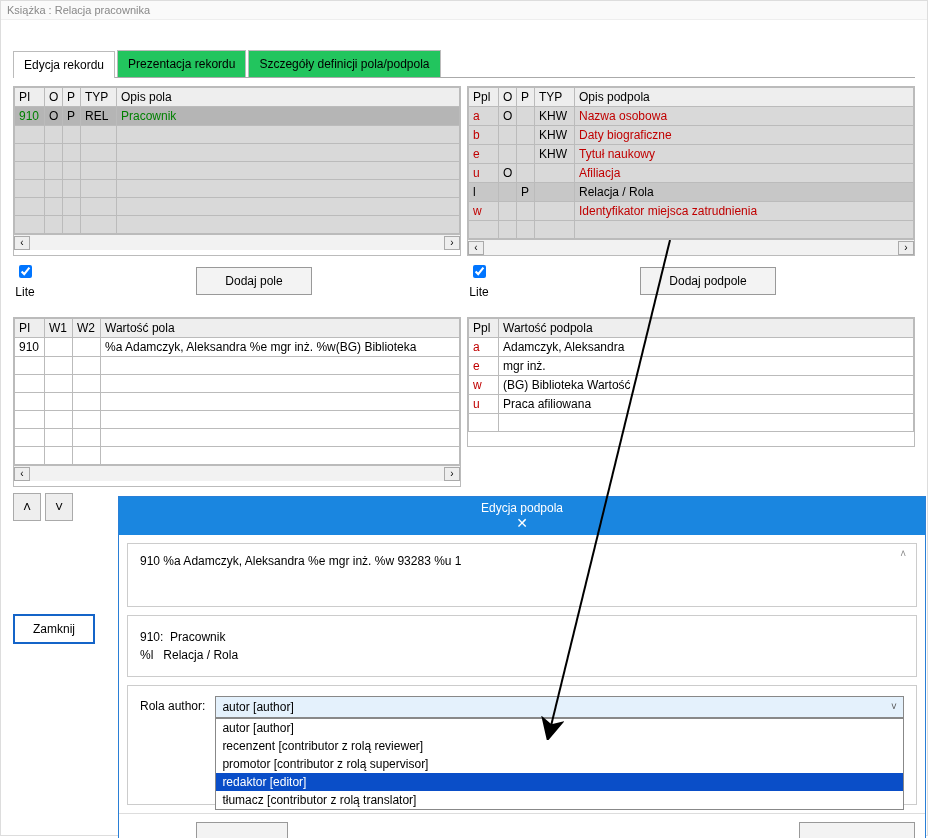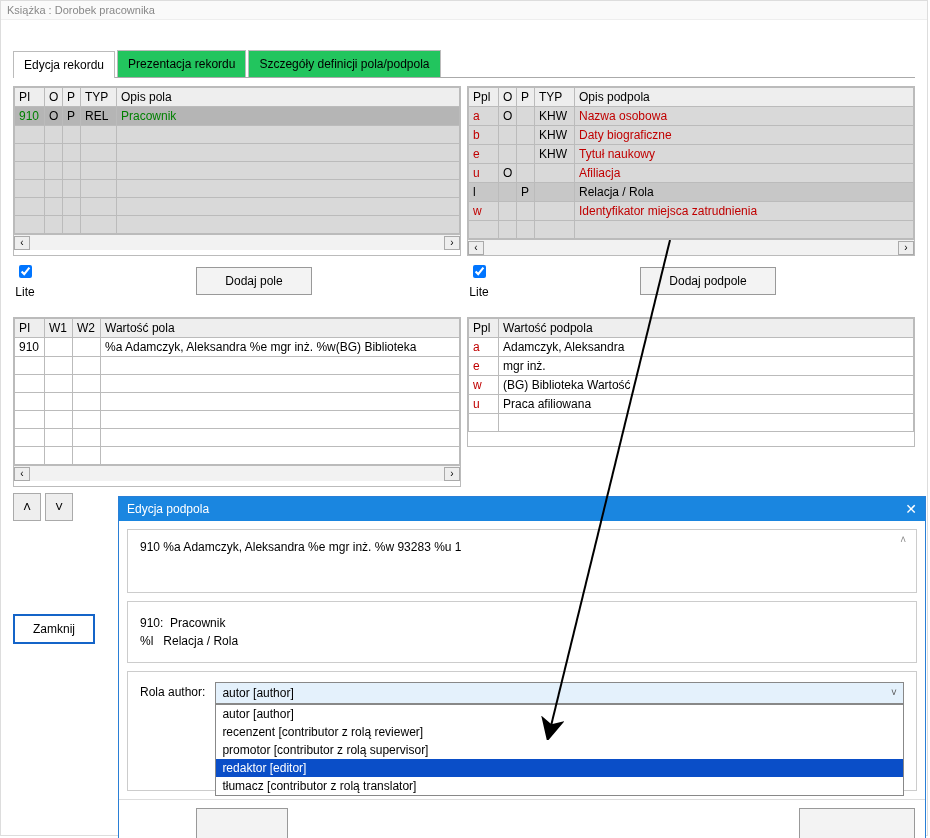--- a/index.html
+++ b/index.html
@@ -154,20 +154,21 @@
     z-index: 10;
   }
   .modal-title {
     background: #1a86e0;
     color: #fff;
     padding: 4px 8px;
     display: flex;
     justify-content: space-between;
     align-items: center;
     font-size: 12px;
+    flex-direction: column;
   }
   .modal-close {
     cursor: pointer;
     font-size: 14px;
   }
   .modal-section {
     margin: 8px;
     border: 1px solid #ccc;
     padding: 10px 12px;
     font-size: 12px;
@@ -243,21 +244,21 @@
     width: 140px;
     height: 500px;
     pointer-events: none;
     z-index: 30;
   }
 </style>
 </head>
 <body>
 
 <div class="window">
-  <div class="titlebar">Książka : Dorobek pracownika</div>
+  <div class="titlebar">Książka : Relacja pracownika</div>
 
   <div class="content-area">
 
     <div class="tabstrip">
       <div class="tab active">Edycja rekordu</div>
       <div class="tab">Prezentacja rekordu</div>
       <div class="tab">Szczegóły definicji pola/podpola</div>
     </div>
 
     <div class="two-col">

